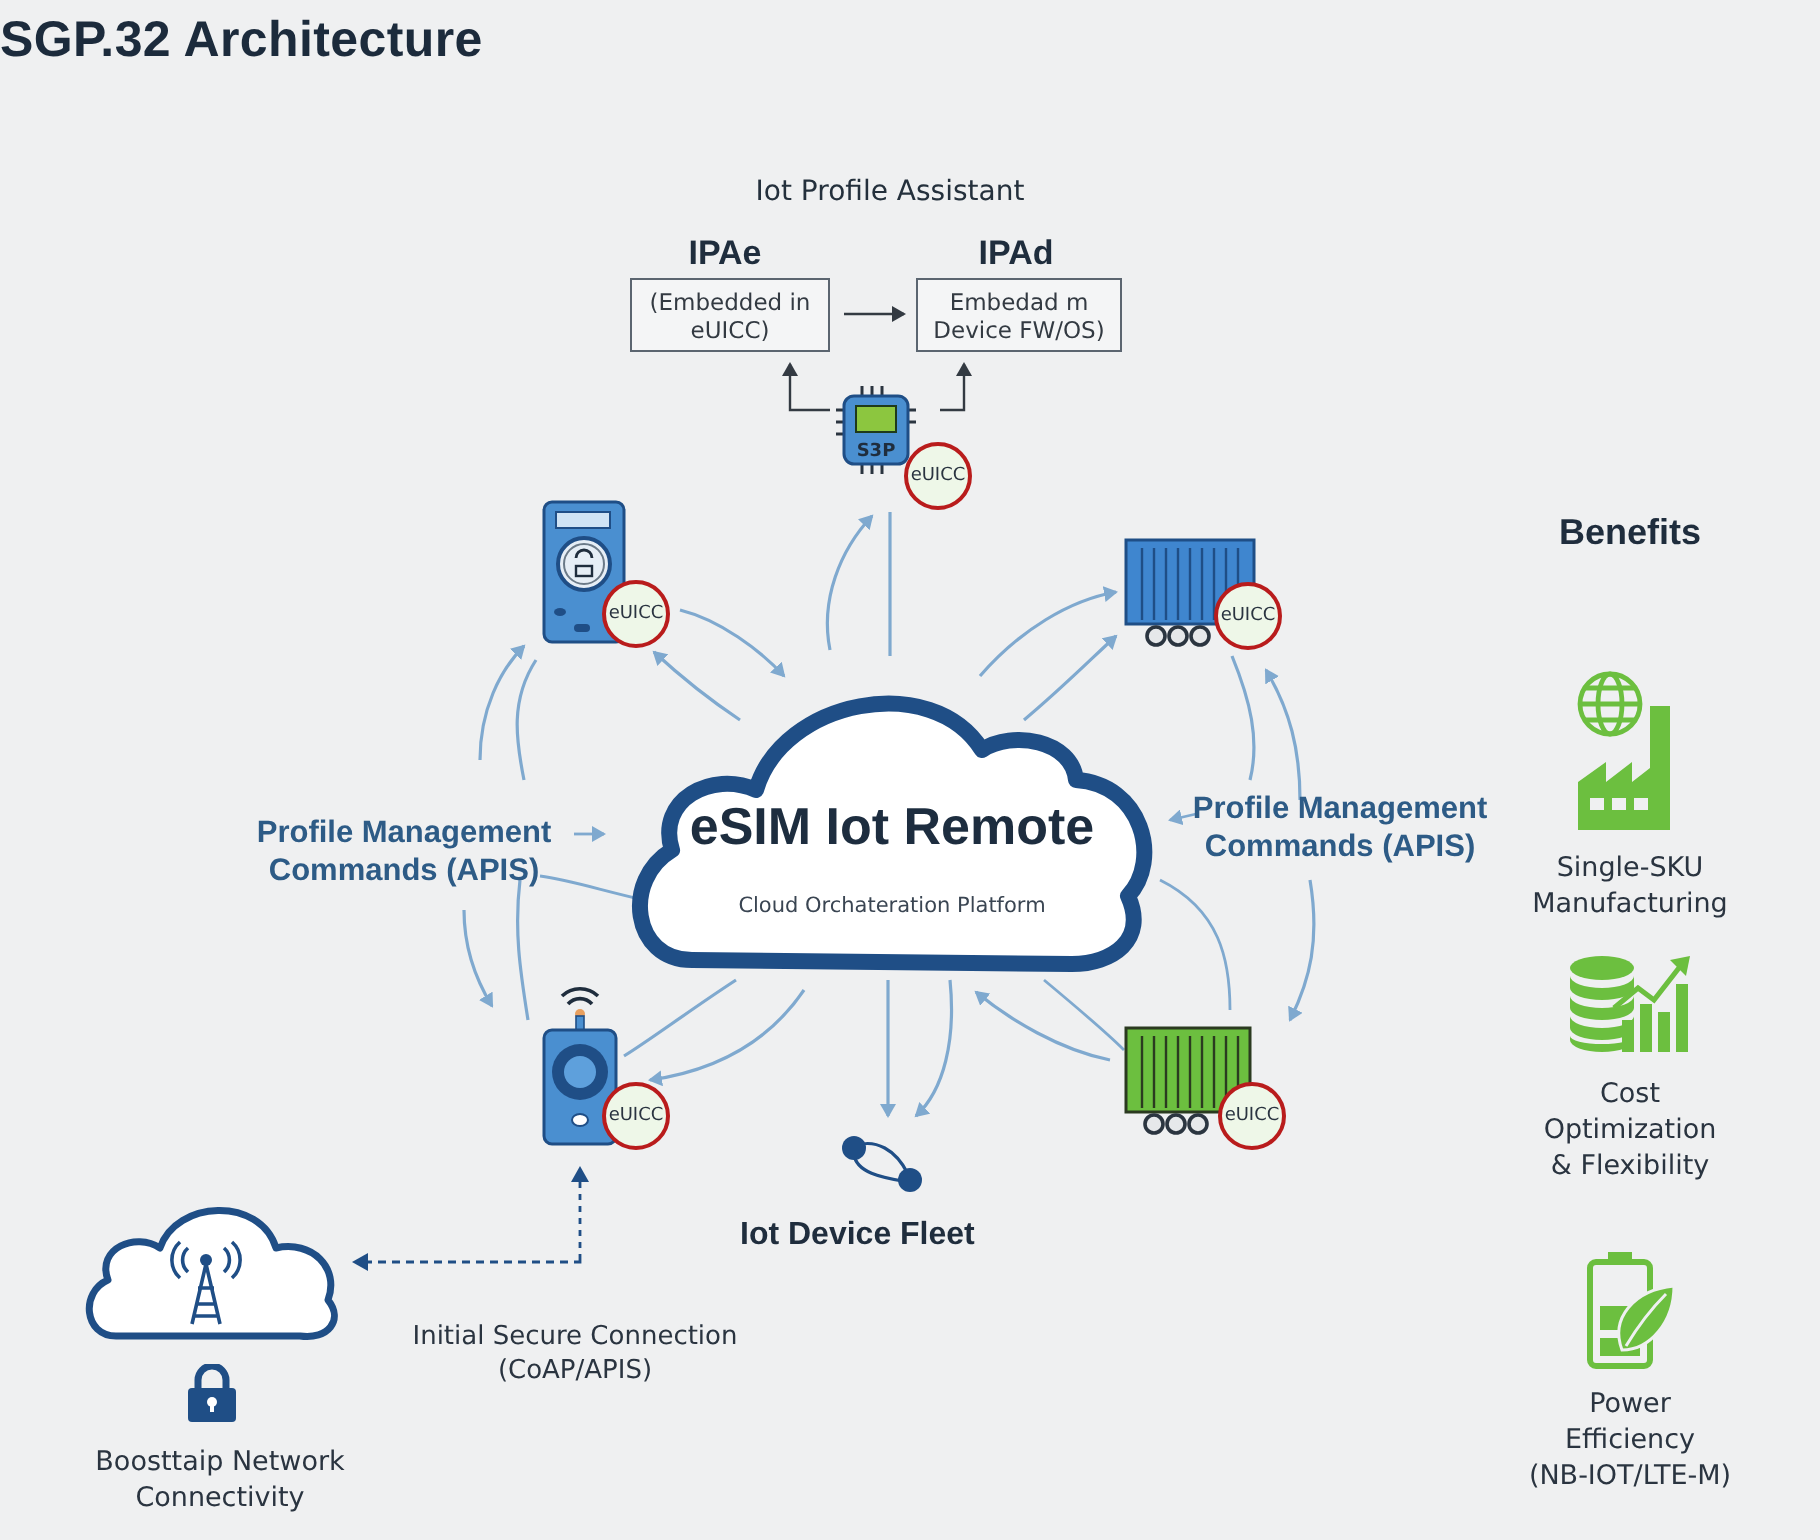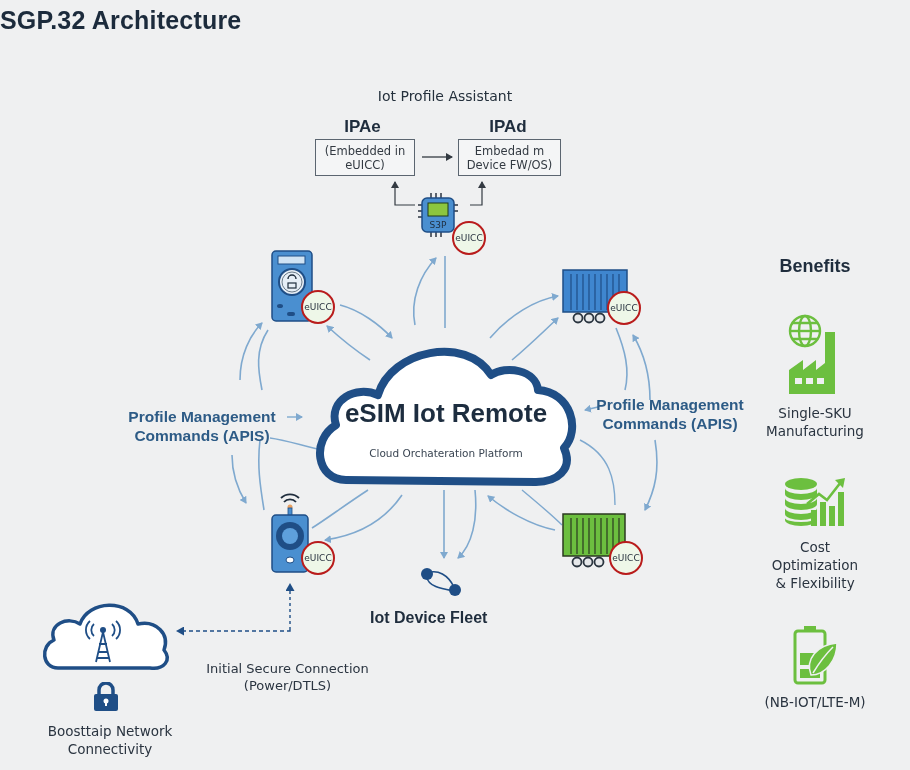--- a/index.html
+++ b/index.html
@@ -107,21 +107,21 @@
 </svg>
 
 <svg class="abs" style="left:306px;top:330px;" width="280" height="165" viewBox="0 0 280 165">
   <path d="M40,150 C10,150 5,110 30,95 C22,70 50,55 72,65 C85,20 160,5 185,45 C200,35 230,40 232,60 C265,62 275,100 258,118 C268,140 250,152 230,152 Z" fill="#ffffff" stroke="#1f4e86" stroke-width="8" stroke-linejoin="round"></path>
 </svg>
 <div class="abs" style="left:306px;top:398px;width:280px;">
   <div class="cloud-title">eSIM Iot Remote</div>
   <div class="cloud-sub" style="margin-top:19px;">Cloud Orchateration Platform</div>
 </div>
 
-<div class="abs" style="left:418px;top:193px;width:40px;height:44px;">
+<div class="abs" style="left:418px;top:193px;width:40px;height:44px;font-weight:bold;">
   <svg width="40" height="44" viewBox="0 0 40 44">
     <g stroke="#2b3540" stroke-width="1.5">
       <line x1="13" y1="0" x2="13" y2="6"></line>
         <line x1="18" y1="0" x2="18" y2="6"></line>
         <line x1="23" y1="0" x2="23" y2="6"></line>
       <line x1="13" y1="38" x2="13" y2="44"></line>
         <line x1="18" y1="38" x2="18" y2="44"></line>
         <line x1="23" y1="38" x2="23" y2="44"></line>
       <line x1="0" y1="12" x2="5" y2="12"></line>
         <line x1="0" y1="18" x2="5" y2="18"></line>
@@ -239,26 +239,26 @@
   <circle cx="13" cy="19" r="2.5" fill="#ffffff"></circle>
   <rect x="12" y="19" width="2" height="5" fill="#ffffff"></rect>
 </svg>
 <div class="abs boot" style="left:30px;top:722px;width:160px;">
   <div>Boosttaip Network</div>
   <div>Connectivity</div>
 </div>
 
 <div class="abs secure" style="left:195px;top:660px;width:185px;">
   <div>Initial Secure Connection</div>
-  <div>(Power/DTLS)</div>
+  <div>(CoAP/APIS)</div>
 </div>
 
 <div id="benefits-heading" class="abs">Benefits</div>
 
-<div class="abs" style="left:760px;top:312px;width:110px;">
+<div class="abs" style="left:760px;top:333px;width:110px;">
   <svg style="display:block;margin:0 auto;" width="64" height="82" viewBox="0 0 64 82">
     <g stroke="#6cbf3f" stroke-width="2.4" fill="none">
       <circle cx="22" cy="19" r="15"></circle>
       <ellipse cx="22" cy="19" rx="6" ry="15"></ellipse>
       <line x1="7" y1="19" x2="37" y2="19"></line>
       <path d="M9,11 H35 M9,27 H35"></path>
     </g>
     <path d="M6,82 V58 L20,48 V58 L33,48 V58 L42,51 V20 H52 V82 Z" fill="#6cbf3f"></path>
     <rect x="12" y="66" width="7" height="6" fill="#eff0f1"></rect>
     <rect x="23" y="66" width="7" height="6" fill="#eff0f1"></rect>
@@ -296,15 +296,16 @@
 <div class="abs" style="left:760px;top:625px;width:110px;">
   <svg style="display:block;margin:0 auto;" width="48" height="60" viewBox="0 0 48 60">
     <rect x="13" y="1" width="12" height="5" fill="#6cbf3f"></rect>
     <rect x="4" y="6" width="30" height="52" rx="3" fill="none" stroke="#6cbf3f" stroke-width="3"></rect>
     <rect x="9" y="28" width="20" height="12" fill="#6cbf3f"></rect>
     <rect x="9" y="44" width="20" height="9" fill="#6cbf3f"></rect>
     <path d="M20,50 C14,34 26,20 46,18 C46,36 34,50 20,50 Z" fill="#6cbf3f" stroke="#eff0f1" stroke-width="1.5"></path>
     <path d="M22,48 C28,38 34,30 42,22" fill="none" stroke="#eff0f1" stroke-width="1.5"></path>
   </svg>
   <div class="benefit-label" style="margin-top:8px;">
+    <div>Power Efficiency</div>
     <div>(NB-IOT/LTE-M)</div>
   </div>
 </div>
 
 </body></html>

